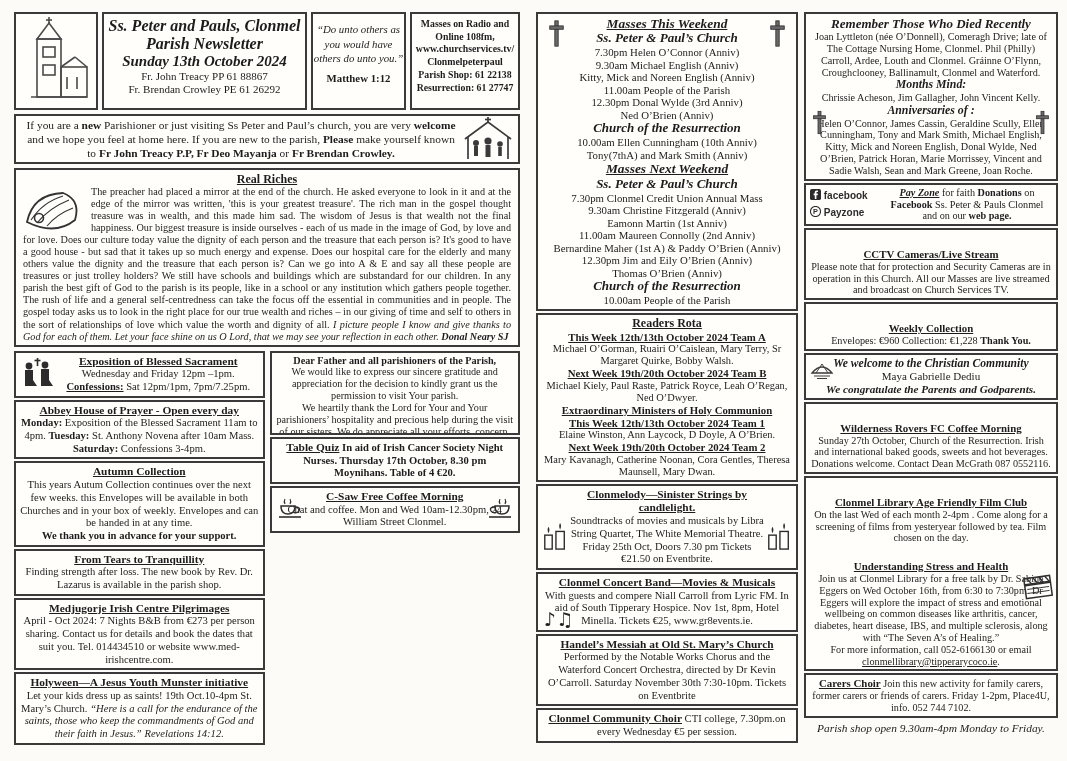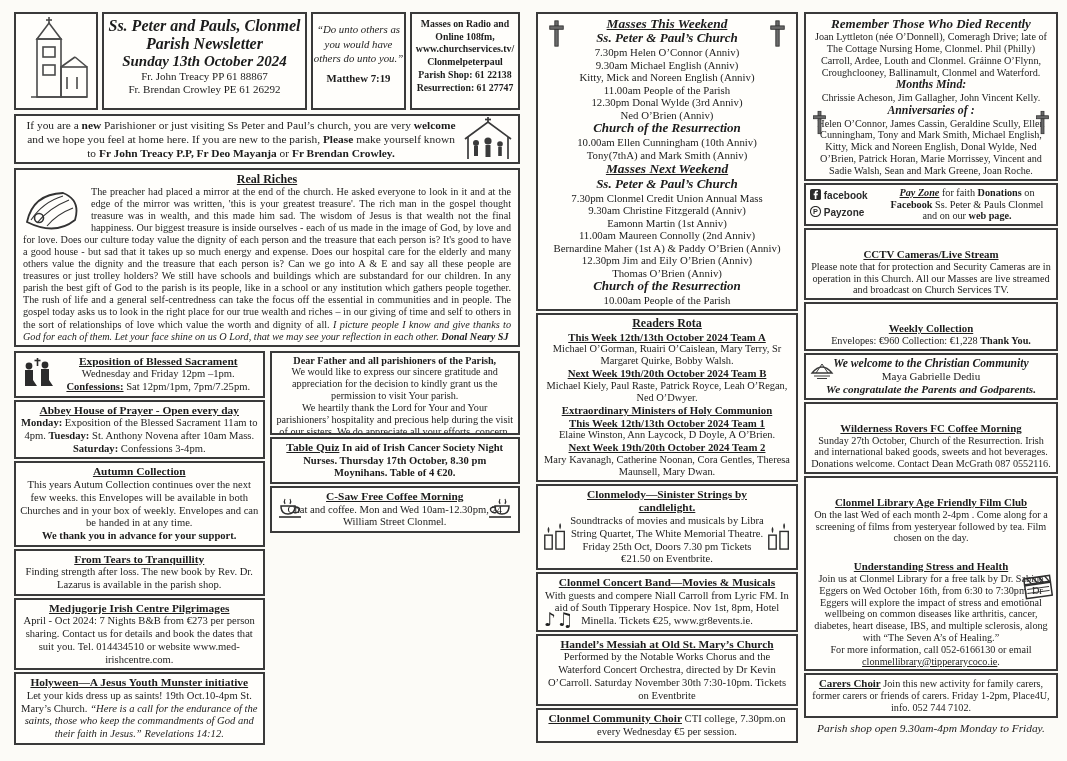--- a/index.html
+++ b/index.html
@@ -111,21 +111,21 @@
     </div>
     <div class="masthead">
       <div class="mh1">Ss. Peter and Pauls, Clonmel</div>
       <div class="mh1">Parish Newsletter</div>
       <div class="mh3">Sunday 13th October 2024</div>
       <div class="mh-priest">Fr. John Treacy PP  61 88867</div>
       <div class="mh-priest">Fr. Brendan Crowley PE 61 26292</div>
     </div>
     <div class="quote-box">
       <div>“Do unto others as you would have others do unto you.”</div>
-      <div class="quote-ref">Matthew 7:19</div>
+      <div class="quote-ref">Matthew 1:12</div>
     </div>
     <div class="radio-box">
       <div>Masses on Radio and</div>
       <div>Online 108fm,</div>
       <div>www.churchservices.tv/</div>
       <div>Clonmelpeterpaul</div>
       <div>Parish Shop: 61 22138</div>
       <div>Resurrection: 61 27747</div>
     </div>
   </div>

